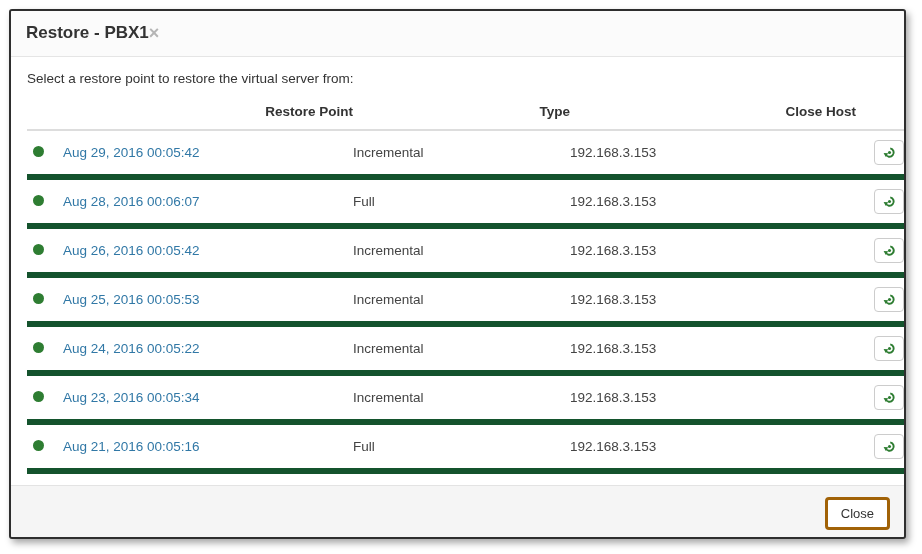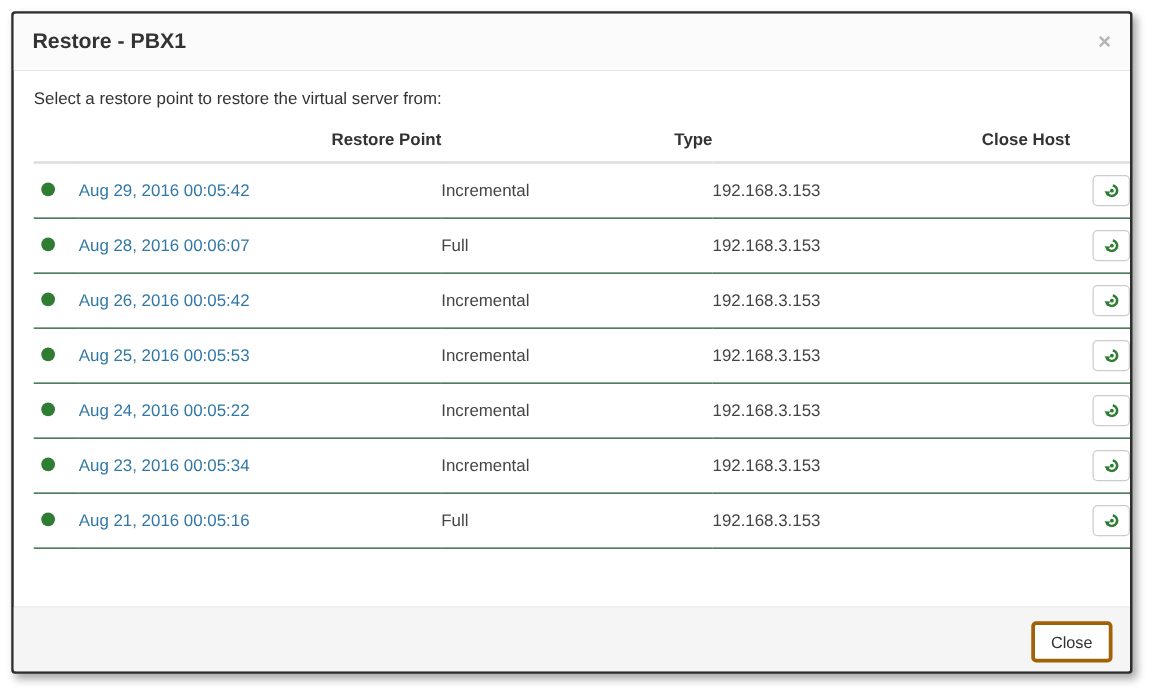--- a/index.html
+++ b/index.html
@@ -4,34 +4,34 @@
 <style>
   * { box-sizing: border-box; margin: 0; padding: 0; }
   html, body { width: 922px; height: 554px; background: #fff; overflow: hidden;
                font-family: "Liberation Sans", sans-serif; }
   .modal {
     position: absolute; left: 9px; top: 9px; width: 897px; height: 530px;
     background: #fff; border: 2px solid #2e2e2e; border-radius: 3px;
     box-shadow: 3px 4px 7px rgba(0,0,0,0.35);
   }
   .modal-header {
-    display: flex; align-items: center; justify-content: space-between;
+    display: flex; align-items: center; 
     background: #fbfbfb; padding: 12px 15px 13px 15px;
     border-bottom: 1px solid #e5e5e5; border-radius: 2px 2px 0 0;
   }
   .modal-title { font-size: 17px; font-weight: bold; color: #333; }
   .x-close { font-size: 18px; font-weight: bold; color: #b5b5b5; line-height: 14px;
              cursor: pointer; background: none; border: none; }
   .modal-body { padding: 14px 0 0 16px; }
   .intro { font-size: 13.5px; color: #333; margin-bottom: 10px; }
   table { width: 100%; border-collapse: collapse; table-layout: fixed; }
   th { text-align: right; font-size: 13.5px; font-weight: bold; color: #333;
        padding: 8px 0 10px 0; border-bottom: 2px solid #ddd; }
   td { font-size: 13.5px; color: #444; padding: 9px 0; height: 34px;
-       border-bottom: 1px solid #14532d; vertical-align: middle; }
+       border-bottom: 6px solid #14532d; vertical-align: middle; }
   .c-dot  { width: 36px; }
   .c-rp   { width: 290px; }
   .c-type { width: 217px; }
   .c-act  { width: 48px; text-align: right; }
   .dot { display: inline-block; width: 11px; height: 11px; border-radius: 50%;
          background: var(--dot-green, #2e7d32); margin-left: 6px; }
   .rp-link { color: var(--link-blue, #3178a6); text-decoration: none; cursor: pointer; }
   .act-btn { width: 30px; height: 25px; background: #fff; border: 1px solid #ccc;
              border-radius: 4px; cursor: pointer; display: inline-flex;
              align-items: center; justify-content: center; padding: 0; }

